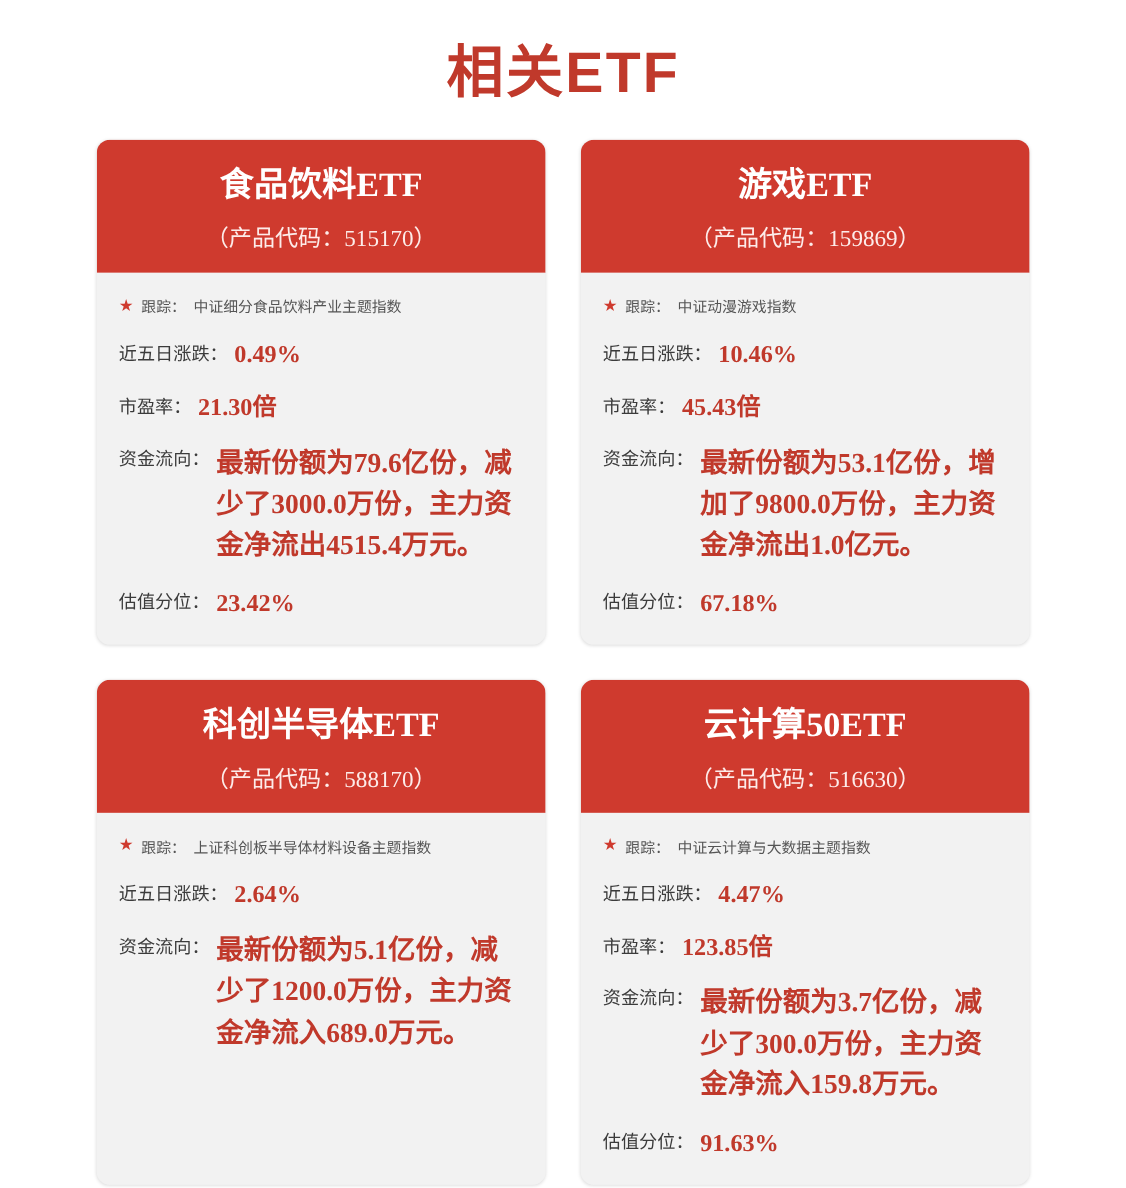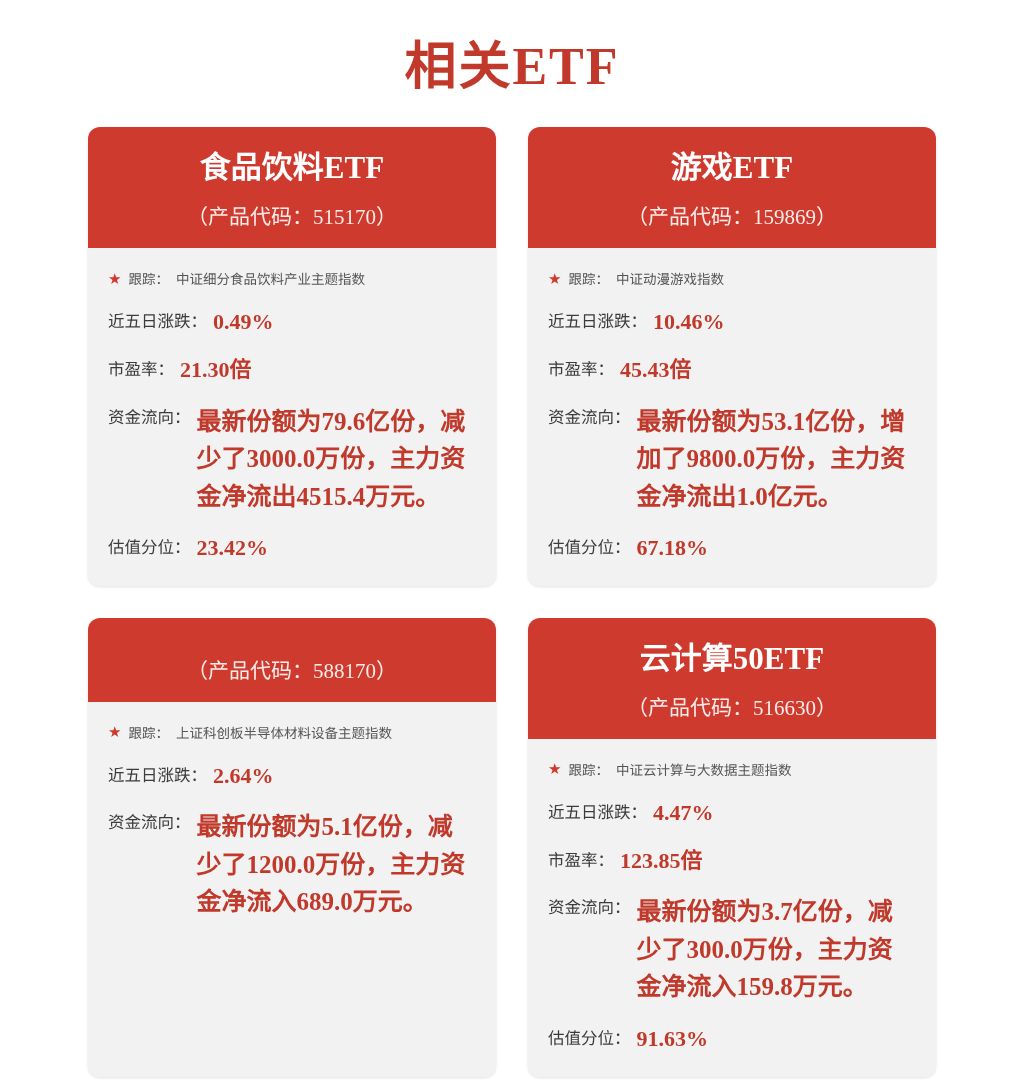--- a/index.html
+++ b/index.html
@@ -18,21 +18,21 @@
     background: #ffffff;
   }
   .page-title {
     text-align: center;
     font-size: 52px;
     font-weight: bold;
     color: #c0392b;
     letter-spacing: 2px;
     margin: 14px 0 0 0;
     padding: 10px 0 6px 0;
-    font-family: Liberation Serif, serif;
+    font-family: Liberation Sans, sans-serif;
   }
   .grid {
     display: grid;
     grid-template-columns: 408px 408px;
     column-gap: 44px;
     row-gap: 32px;
     justify-content: center;
     margin-top: 22px;
     gap: 32px;
   }
@@ -180,20 +180,21 @@
         </div>
         <div class="row">
           <span class="label">估值分位：</span>
           <span class="value">67.18%</span>
         </div>
       </div>
     </div>
 
     <div class="card">
       <div class="card-head">
+        <div class="card-title">科创半导体ETF</div>
         <div class="card-code">
           <span>（产品代码：</span><span>588170</span><span>）</span>
         </div>
       </div>
       <div class="card-body">
         <div class="track-row">
           <span class="star-icon">★</span>
           <span class="track-label">跟踪：</span>
           <span class="track-value">上证科创板半导体材料设备主题指数</span>
         </div>

